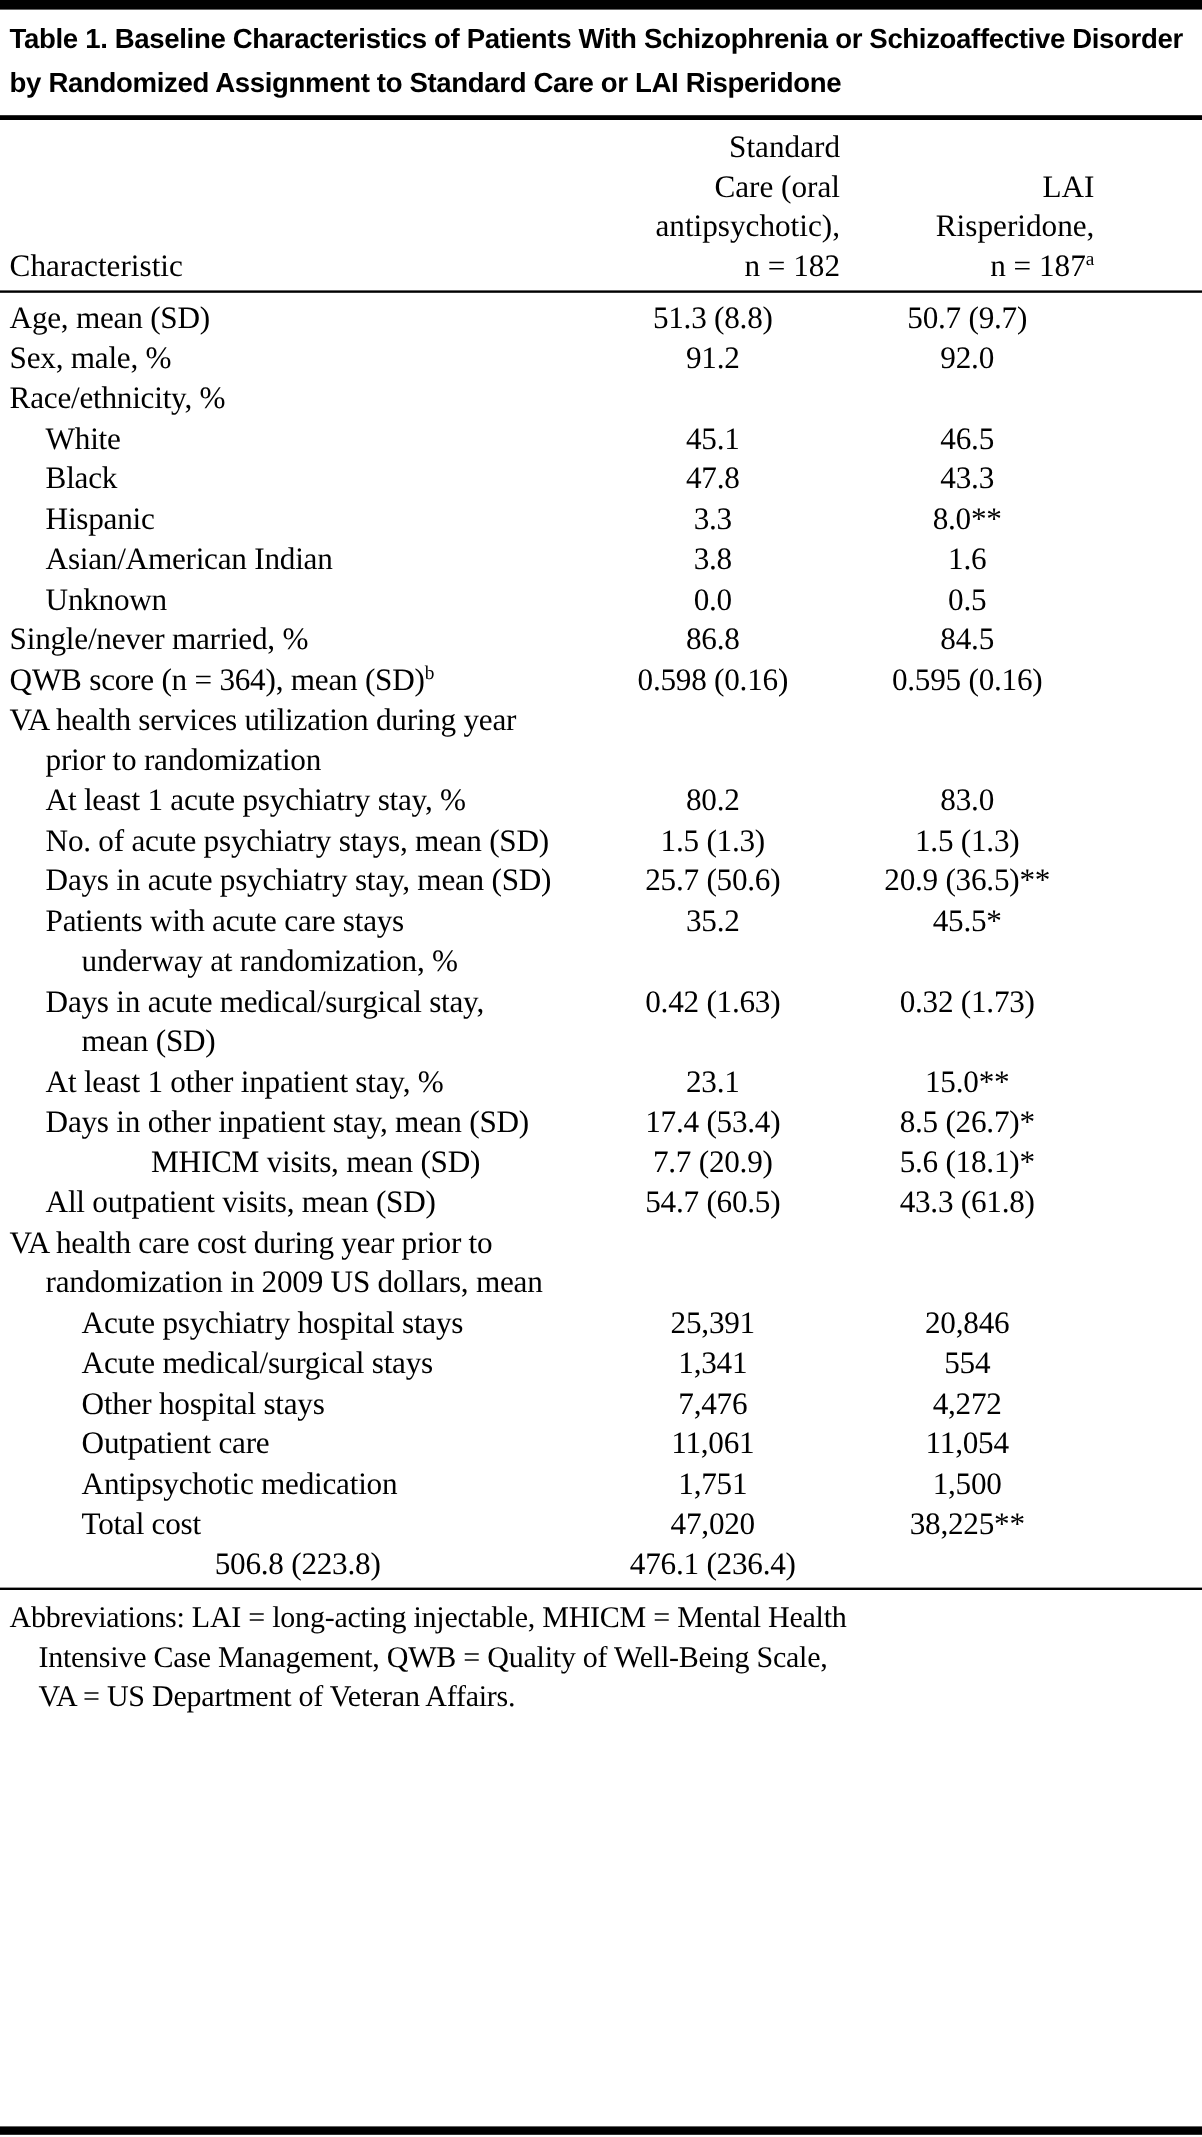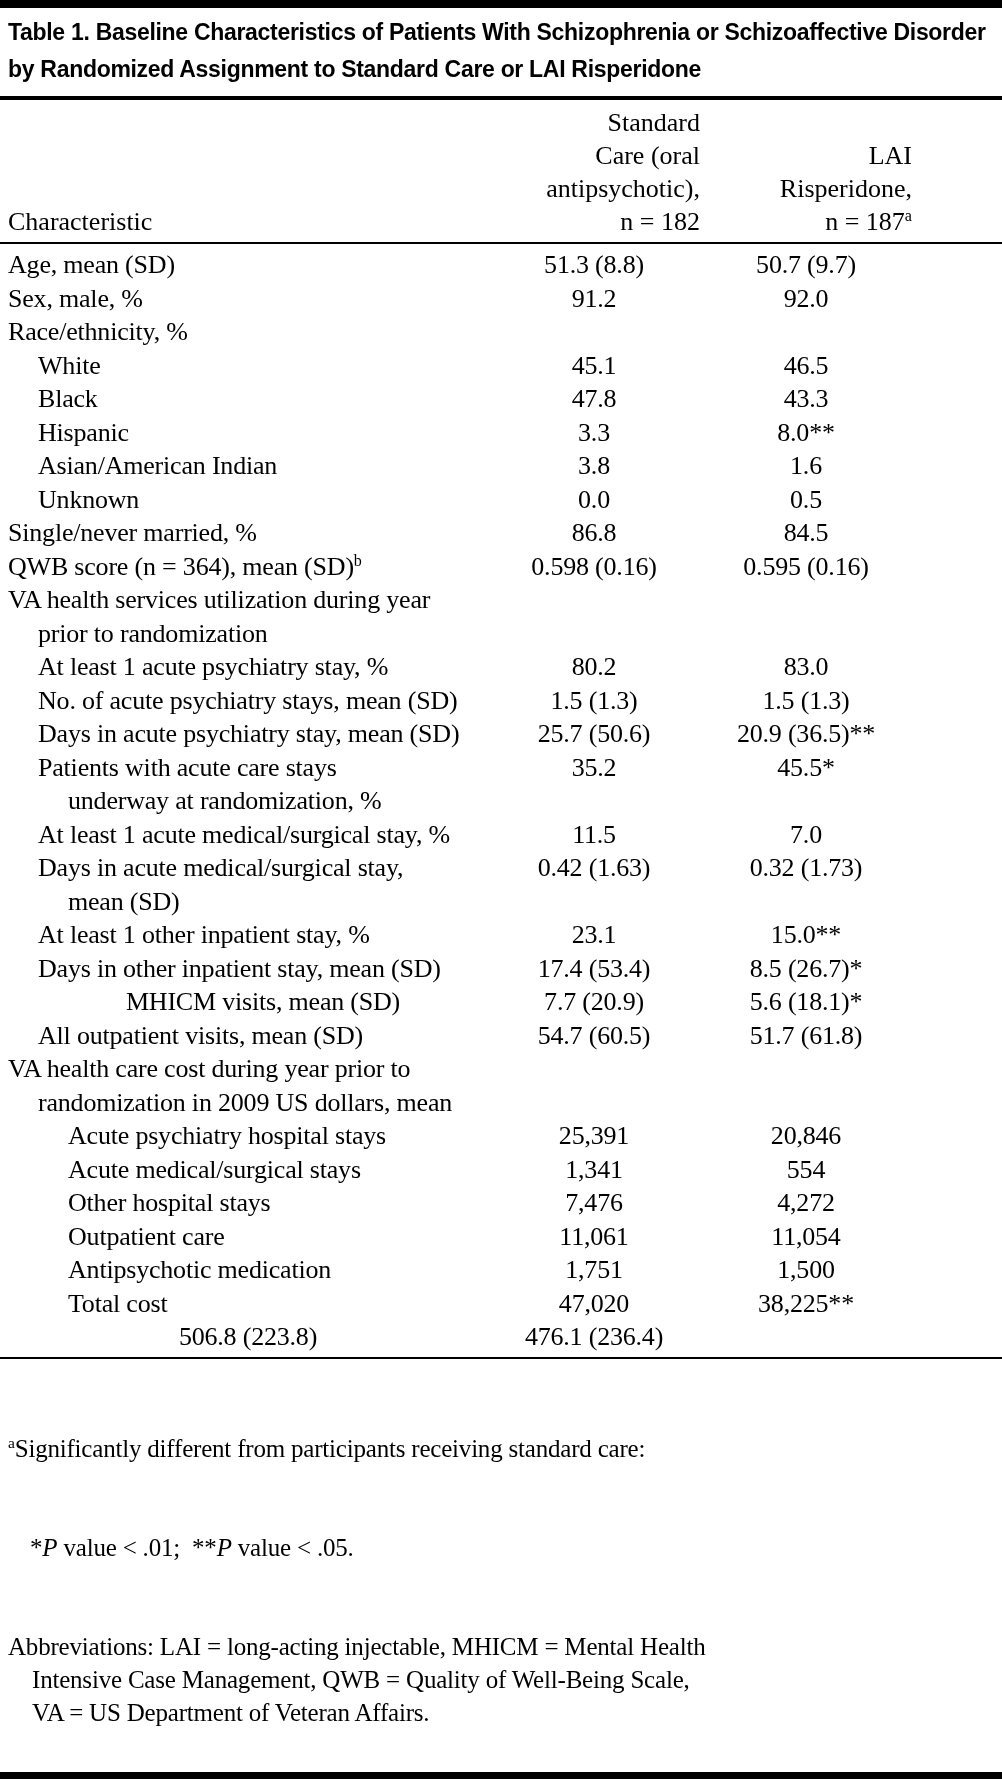--- a/index.html
+++ b/index.html
@@ -172,25 +172,20 @@
       <div class="val v2">20.9 (36.5)**</div>
     </div>
 
     <div class="trow">
       <div class="lbl" style="padding-left: 60px;"><span class="lbl-text">Patients with acute care stays
 underway at randomization, %</span><sup class="s lbl-sup"></sup></div>
       <div class="val v1">35.2</div>
       <div class="val v2">45.5*</div>
     </div>
 
-    <div class="trow">
-      <div class="lbl" style="padding-left: 60px;"><span class="lbl-text">At least 1 acute medical/surgical stay, %</span><sup class="s lbl-sup"></sup></div>
-      <div class="val v1">11.5</div>
-      <div class="val v2">7.0</div>
-    </div>
 
     <div class="trow">
       <div class="lbl" style="padding-left: 60px;"><span class="lbl-text">Days in acute medical/surgical stay,
 mean (SD)</span><sup class="s lbl-sup"></sup></div>
       <div class="val v1">0.42 (1.63)</div>
       <div class="val v2">0.32 (1.73)</div>
     </div>
 
     <div class="trow">
       <div class="lbl" style="padding-left: 60px;"><span class="lbl-text">At least 1 other inpatient stay, %</span><sup class="s lbl-sup"></sup></div>
@@ -206,21 +201,21 @@
 
     <div class="trow">
       <div class="lbl" style="padding-left: 60px; text-align: center;"><span class="lbl-text">MHICM visits, mean (SD)</span><sup class="s lbl-sup"></sup></div>
       <div class="val v1">7.7 (20.9)</div>
       <div class="val v2">5.6 (18.1)*</div>
     </div>
 
     <div class="trow">
       <div class="lbl" style="padding-left: 60px;"><span class="lbl-text">All outpatient visits, mean (SD)</span><sup class="s lbl-sup"></sup></div>
       <div class="val v1">54.7 (60.5)</div>
-      <div class="val v2">51.7 (61.8)</div>
+      <div class="val v2">43.3 (61.8)</div>
     </div>
 
     <div class="trow">
       <div class="lbl" style="padding-left: 30px;"><span class="lbl-text">VA health care cost during year prior to
 randomization in 2009 US dollars, mean</span><sup class="s lbl-sup"></sup></div>
       <div class="val v1"></div>
       <div class="val v2"></div>
     </div>
 
     <div class="trow">
@@ -261,24 +256,20 @@
 
     <div class="trow">
       <div class="val v1">506.8 (223.8)</div>
       <div class="val v2">476.1 (236.4)</div>
     </div>
   </div>
 
   <div class="rule rule-body"></div>
 
   <div class="footnotes">
-    <div class="fn">
-      <div><sup class="s">a</sup><span>Significantly different from participants receiving standard care:</span></div>
-      <div class="fn-line2"><span>*</span><span class="pv">P</span><span> value &lt; .01;  **</span><span class="pv">P</span><span> value &lt; .05.</span></div>
-    </div>
     <div class="fn hang">Abbreviations: LAI = long-acting injectable, MHICM = Mental Health
 Intensive Case Management, QWB = Quality of Well-Being Scale,
 VA = US Department of Veteran Affairs.</div>
   </div>
 
   <div class="bar-bottom rule"></div>
 
 </div>
 
 </body></html>

